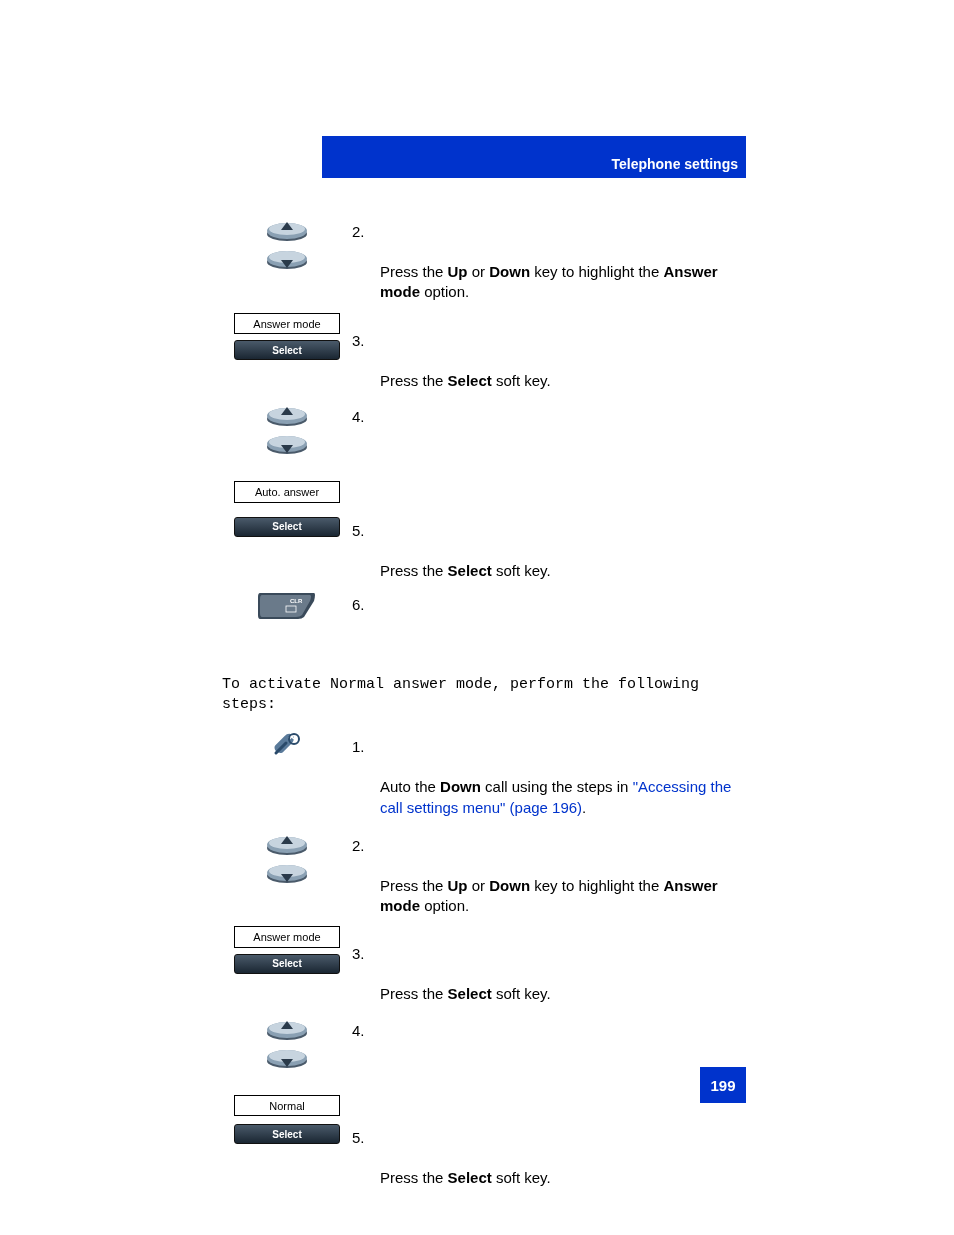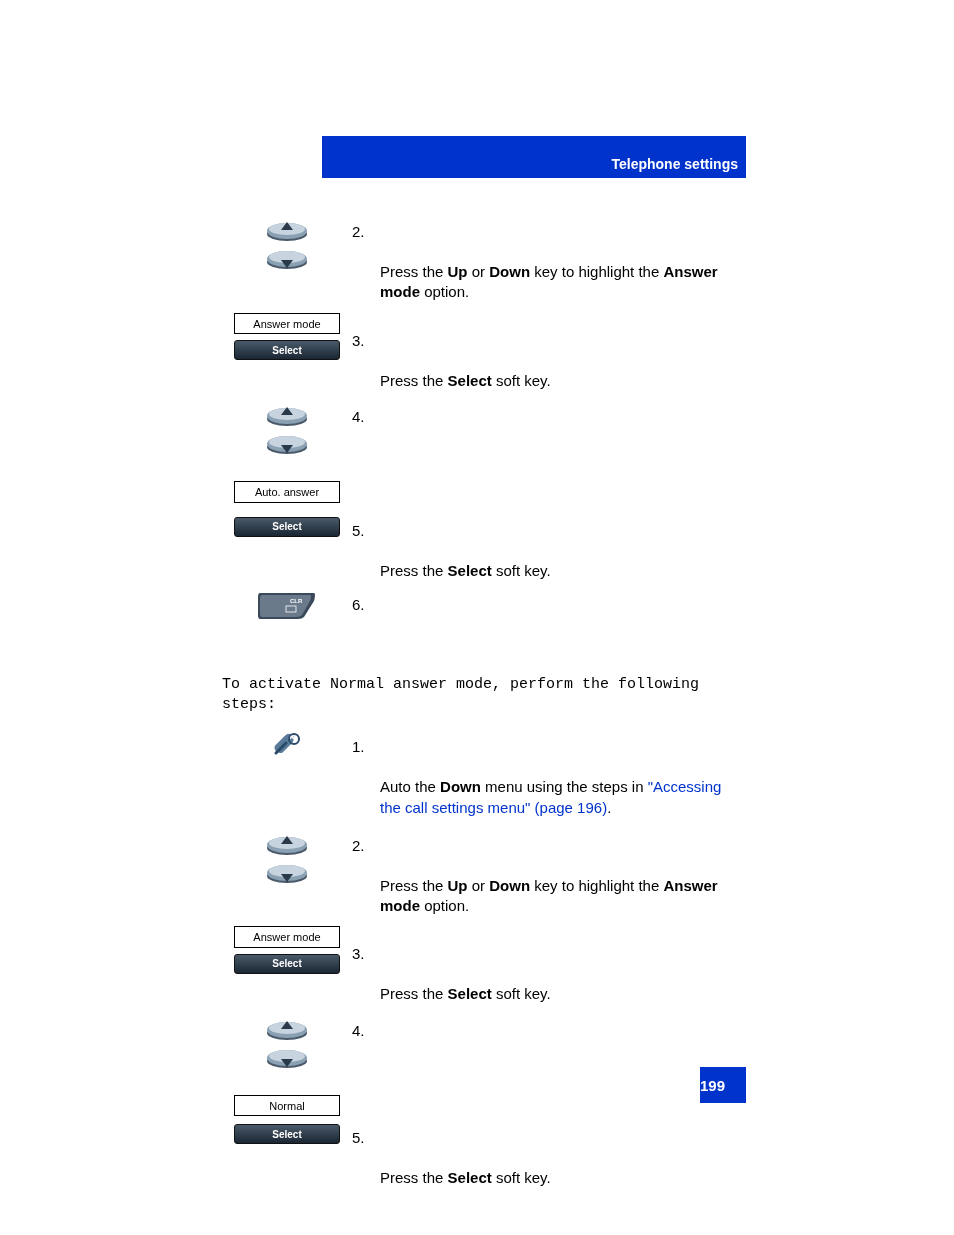--- a/index.html
+++ b/index.html
@@ -32,21 +32,21 @@
     left: 700px;
     top: 1067px;
     width: 46px;
     height: 36px;
     background: #0033cc;
     color: #fff;
     font-weight: bold;
     font-size: 15px;
     display: flex;
     align-items: center;
-    justify-content: flex-start;
+    justify-content: center;
   }
   .content {
     position: absolute;
     left: 222px;
     top: 218px;
     width: 524px;
     font-size: 15px;
     line-height: 1.35;
   }
   .row {
@@ -242,21 +242,21 @@
           <path d="M6 18 L16 8 Q20 4 24 6 L20 10 L22 12 L26 8 Q28 12 24 16 L14 26 Q10 28 6 24 Q4 20 6 18 Z" fill="#5a7a9a" transform="translate(-2,-4) scale(0.9)"></path>
           <path d="M4 20 L14 10" stroke="#2a4a6a" stroke-width="3" stroke-linecap="round"></path>
           <circle cx="22" cy="6" r="5" fill="none" stroke="#2a4a6a" stroke-width="2"></circle>
           <path d="M19 3 L22 6" stroke="#fff" stroke-width="1.5"></path>
         </svg>
       </div>
     </div>
     <div class="right-col">
       <div class="num">1.</div>
       <div class="txt">
-        <span>Auto the </span><span class="bold">Down</span><span> menu using the steps in </span><span class="link">"Accessing the call settings menu" (page 196)</span><span>.</span>
+        <span>Auto the </span><span class="bold">Down</span><span> call using the steps in </span><span class="link">"Accessing the call settings menu" (page 196)</span><span>.</span>
       </div>
     </div>
   </div>
 
   <div class="row" style="margin-top:14px;">
     <div class="left-col">
       <div class="nav-up">
         <svg viewBox="0 0 44 24">
             <ellipse cx="22" cy="16" rx="20" ry="7" fill="#4a5a6a"></ellipse>
             <ellipse cx="22" cy="13" rx="20" ry="8" fill="#8aa0b3"></ellipse>

